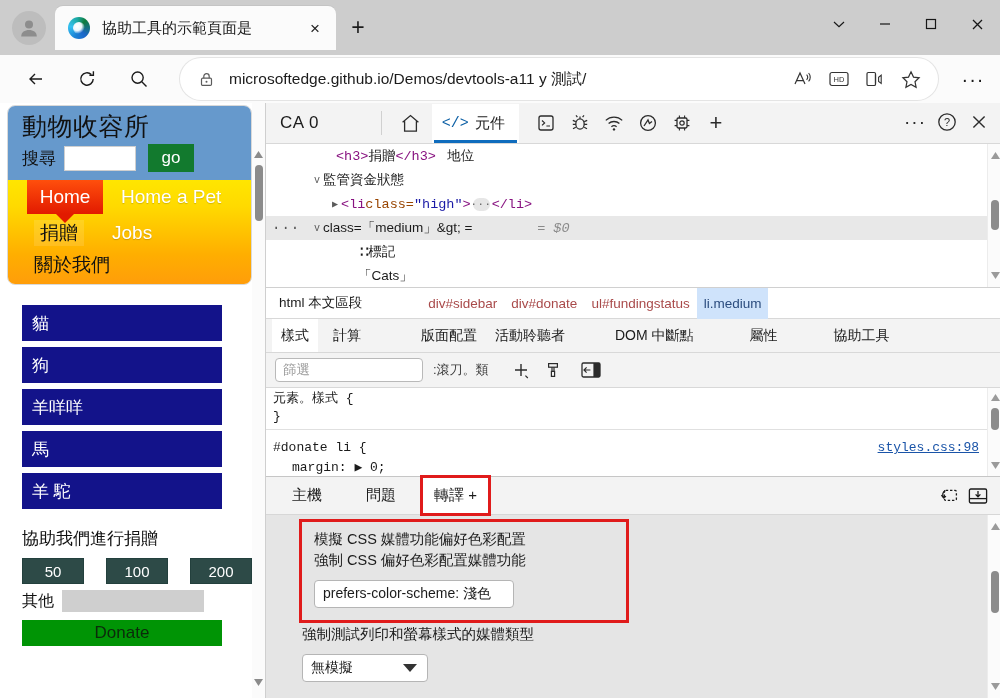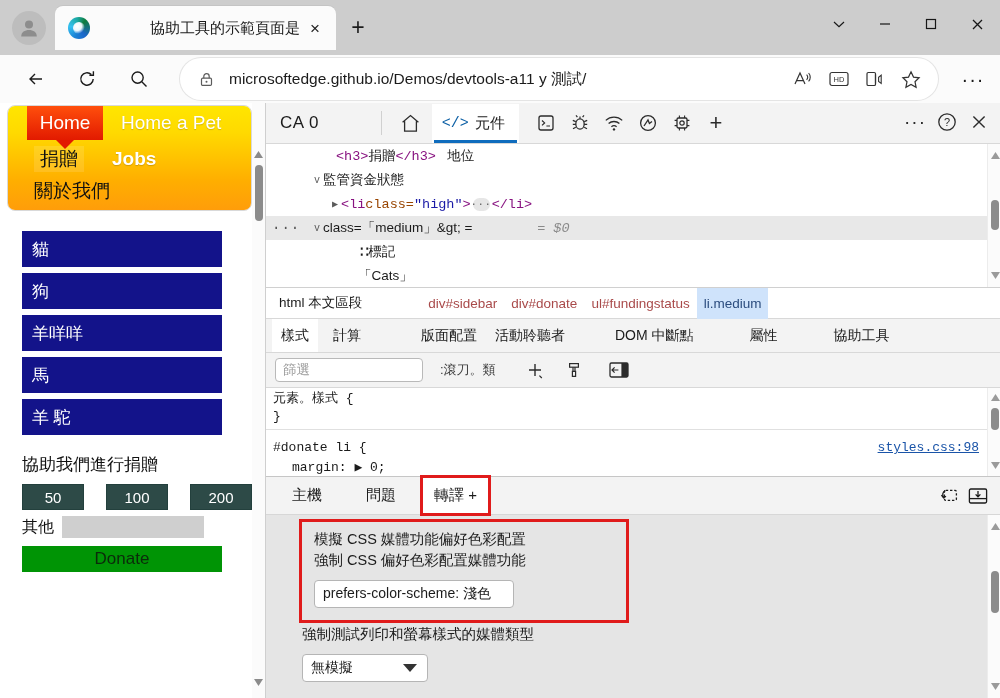--- a/index.html
+++ b/index.html
@@ -26,21 +26,20 @@
   }
   .profile-btn svg { display:block; }
 
   .tab {
     position: absolute; left: 55px; top: 6px;
     width: 281px; height: 44px;
     background: #fbfbfb;
     border-radius: 8px 8px 0 0;
     display: flex; align-items: center;
     box-shadow: 0 -1px 0 rgba(0,0,0,.04);
-    gap: 48px;
   }
   .tab-favicon {
     margin-left: 13px; width: 22px; height: 22px; flex: 0 0 22px;
     border-radius: 50%;
     background: conic-gradient(from 200deg, #1a7fd4 0deg, #35c1f1 80deg, #1ba8a0 150deg, #0e7a3c 200deg, #1b66c9 300deg, #1a7fd4 360deg);
     position: relative;
   }
   .tab-favicon::after {
     content:""; position:absolute; left:5px; top:5px;
     width:12px; height:12px; border-radius:50%;
@@ -147,21 +146,21 @@
   }
   .nav-adopt {
     margin-left: 18px; color:#fff; font-size: 19px; line-height:34px;
     text-shadow: 0 1px 1px rgba(0,0,0,.18);
   }
   .navrow2 { display:flex; align-items:center; height: 34px; margin-top: 2px; }
   .nav-donate {
     margin-left: 26px; font-size: 19px; color:#111;
     background: rgba(255,255,255,.12); padding: 0 6px;
   }
-  .nav-jobs { margin-left: 28px; color:#fff; font-size: 19px; text-shadow: 0 1px 1px rgba(0,0,0,.18); font-weight: bold; }
+  .nav-jobs { margin-left: 28px; color:#fff; font-size: 19px; text-shadow: 0 1px 1px rgba(0,0,0,.18); }
   .nav-about { margin-left: 26px; font-size: 19px; color:#111; margin-top: 2px; display:block; }
 
   .animal-list { margin: 20px 0 0 22px; }
   .animal-item {
     width: 200px; height: 36px; background:#13138a; color:#fff;
     font-size: 17px; display:flex; align-items:center;
     padding-left: 10px; margin-bottom: 6px;
   }
   .donate-head { margin: 18px 0 8px 22px; font-size: 17px; color:#111; }
   .amount-row { display:flex; margin-left: 22px; gap: 22px; }
@@ -278,21 +277,20 @@
     height: 33px; padding: 0 9px; display:flex; align-items:center;
     font-size: 14px; color:#1b1b1b; margin-left: 6px;
   }
   .stab.active { background:#ffffff; }
 
   
   .filterbar {
     position:absolute; left:0; top:250px; width:735px; height:35px;
     background:#f3f3f3; display:flex; align-items:center;
     border-bottom:1px solid #d8d8d8;
-    gap:7px;
   }
   .filter-input {
     margin-left: 9px; width: 148px; height: 24px;
     background:#fff; border:1px solid #b9b9b9; border-radius: 4px;
     font-size: 13.5px; color:#9a9a9a; padding-left: 7px;
     display:flex; align-items:center;
   }
   .filter-txt { margin-left: 10px; font-size: 13px; color:#3a3a3a; }
   .fb-ico {
     width: 28px; height: 26px; display:flex; align-items:center; justify-content:center;
@@ -464,20 +462,28 @@
       </span>
     </div>
 
     <div class="nav-more">···</div>
   </div>
 
   <div class="viewport">
     <div class="page-inner">
 
       <div class="shelter-card">
+        <div class="shelter-head">
+          <div class="shelter-title">動物收容所</div>
+          <div class="search-row">
+            <span class="search-label">搜尋</span>
+            <span class="search-input"></span>
+            <span class="go-btn">go</span>
+          </div>
+        </div>
         <div class="shelter-nav">
           <div class="navrow1">
             <div class="home-tab">Home</div>
             <div class="nav-adopt">Home a Pet</div>
           </div>
           <div class="navrow2">
             <div class="nav-donate">捐贈</div>
             <div class="nav-jobs">Jobs</div>
           </div>
           <div class="nav-about">關於我們</div>

